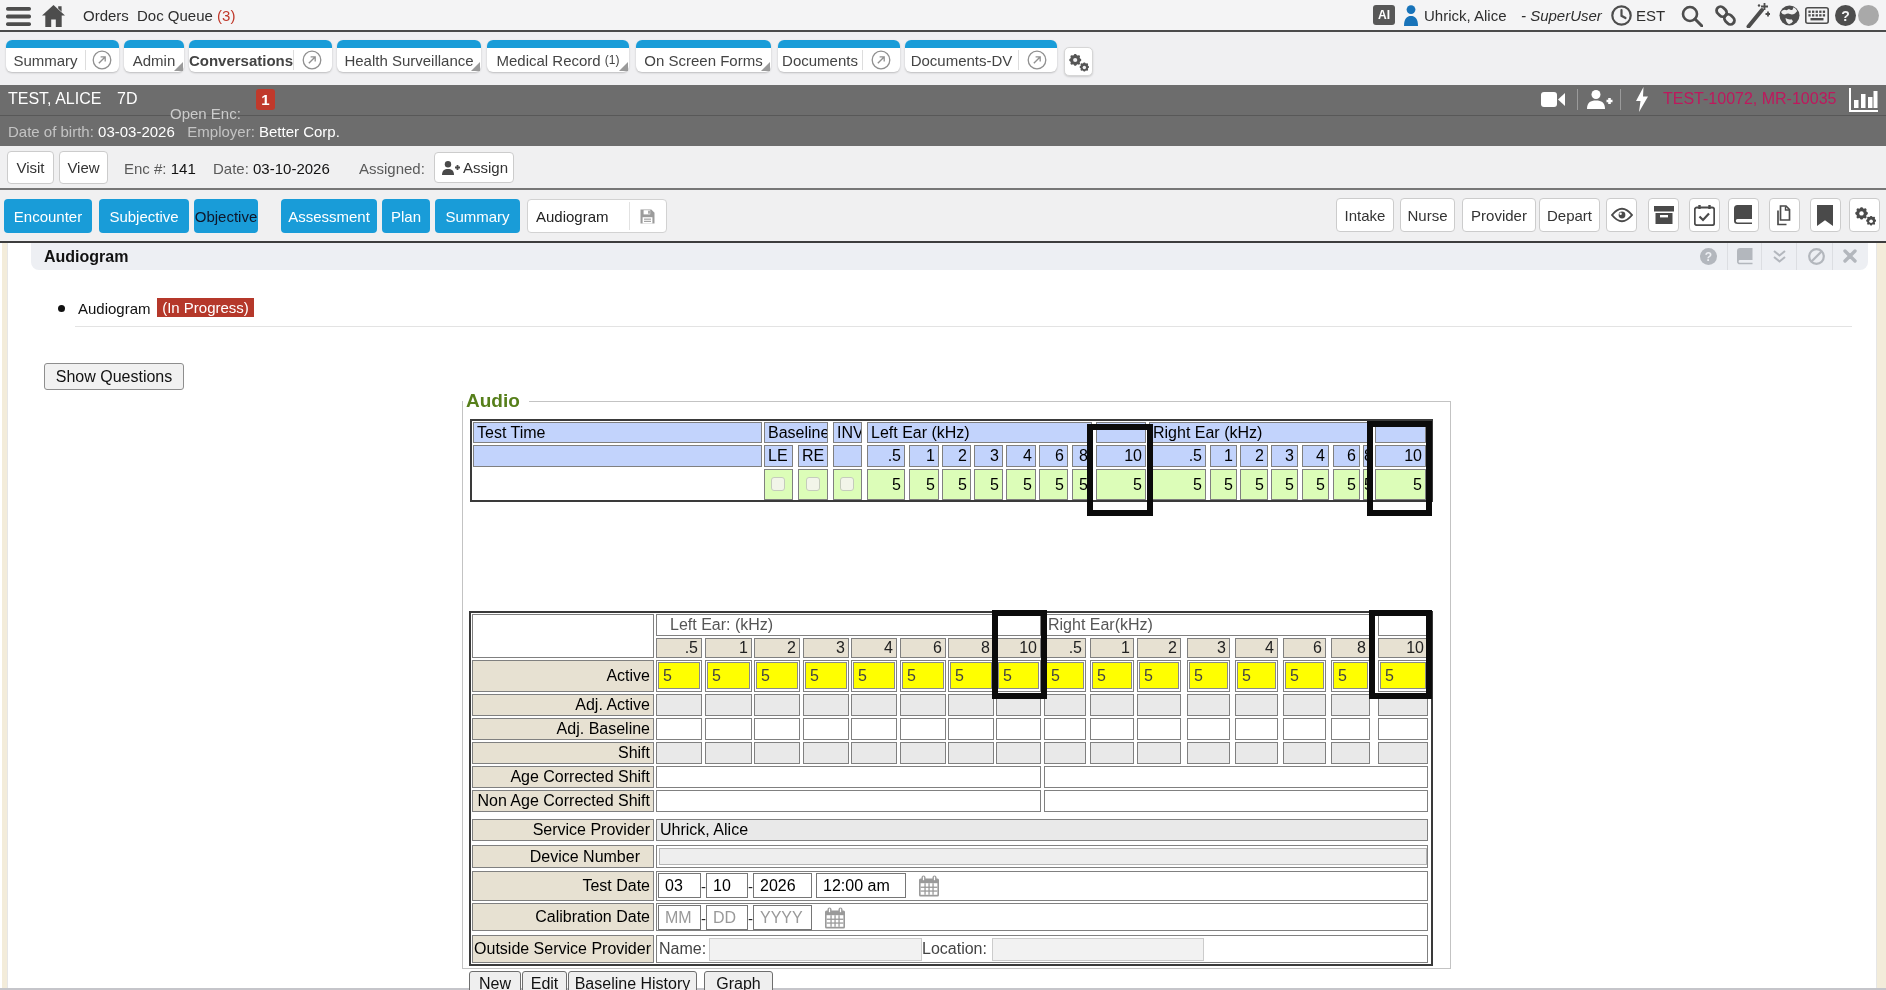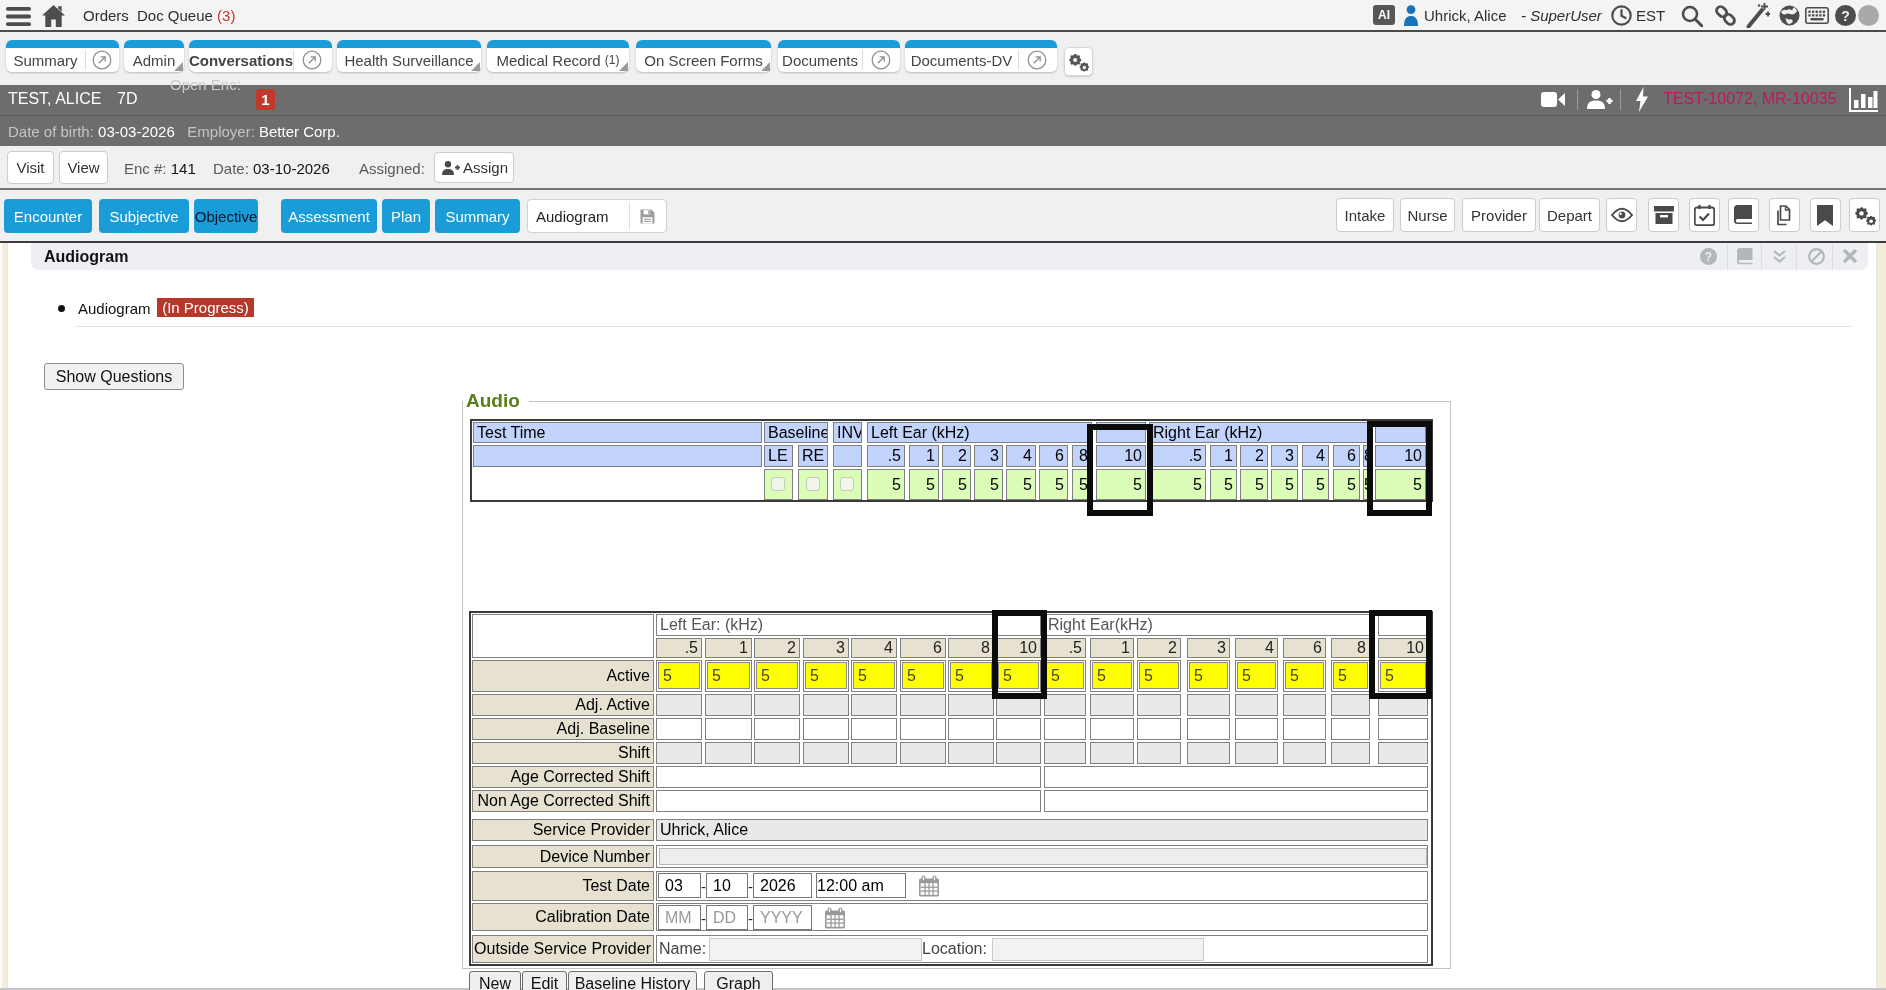--- a/index.html
+++ b/index.html
@@ -133,21 +133,21 @@
         <circle cx="7.5" cy="8.4" r="2.2" fill="#f0f0f2"></circle>
         <path d="M15.5 12.1 l1-1.2 h1.2 l1 1.2 1.6-.4 .8.8-.3 1.6 1.2 1 v1.2 l-1.2 1 .3 1.6-.8.8-1.6-.4-1 1.2 h-1.2 l-1-1.2-1.6.4-.8-.8 .3-1.6-1.2-1 v-1.2 l1.2-1-.3-1.6 .8-.8z"></path>
         <circle cx="17.1" cy="16.2" r="1.8" fill="#f0f0f2"></circle>
       </g>
     </svg>
 <div style="position:absolute;left:0px;top:85px;width:1886px;height:30px;background:#6d6d6d;"></div>
 <div style="position:absolute;left:0px;top:115px;width:1886px;height:1px;background:#585858;"></div>
 <div style="position:absolute;left:0px;top:116px;width:1886px;height:30px;background:#6d6d6d;"></div>
 <div style="position:absolute;left:8px;top:90px;font-size:16px;color:#fff;">TEST, ALICE</div>
 <div style="position:absolute;left:117px;top:90px;font-size:16px;color:#fff;">7D</div>
-<div style="position:absolute;left:170px;top:76px;font-size:15px;color:#cbcbcb;">Open Enc:</div>
+<div style="position:absolute;left:170px;top:105px;font-size:15px;color:#cbcbcb;">Open Enc:</div>
 <div style="position:absolute;left:256px;top:89px;width:19px;height:21px;background:#c0392b;border-radius:3px;color:#fff;font-size:15px;font-weight:bold;text-align:center;line-height:21px;">1</div>
 <div style="position:absolute;left:8px;top:123px;font-size:15px;color:#c4c4c4;">Date of birth: <span style="color:#fff">03-03-2026</span> &nbsp; Employer: <span style="color:#fff">Better Corp.</span></div>
 <svg class="abs" style="left:1541px;top:91px" width="24" height="17" viewBox="0 0 24 17">
       <rect x="0" y="1" width="16" height="15" rx="3" fill="#fff"></rect>
       <path d="M17 8.5 L24 2 V15 Z" fill="#fff"></path>
     </svg>
 <div style="position:absolute;left:1577px;top:89px;width:1px;height:21px;background:#9b9b9b;"></div>
 <svg class="abs" style="left:1587px;top:90px" width="26" height="19" viewBox="0 0 26 19">
       <circle cx="9" cy="4.5" r="4.5" fill="#fff"></circle>
       <path d="M0 19 C0 12.5 3.5 10.5 9 10.5 s9 2 9 8.5z" fill="#fff"></path>
@@ -326,21 +326,21 @@
 <div style="position:absolute;left:1149px;top:469px;width:57px;height:31px;background:#dcfdb8;border:1px solid #808080;font-size:16px;color:#000;line-height:29px;text-align:right;padding-right:3px;overflow:hidden;white-space:nowrap;">5</div>
 <div style="position:absolute;left:1210px;top:469px;width:27px;height:31px;background:#dcfdb8;border:1px solid #808080;font-size:16px;color:#000;line-height:29px;text-align:right;padding-right:3px;overflow:hidden;white-space:nowrap;">5</div>
 <div style="position:absolute;left:1240px;top:469px;width:28px;height:31px;background:#dcfdb8;border:1px solid #808080;font-size:16px;color:#000;line-height:29px;text-align:right;padding-right:3px;overflow:hidden;white-space:nowrap;">5</div>
 <div style="position:absolute;left:1271px;top:469px;width:27px;height:31px;background:#dcfdb8;border:1px solid #808080;font-size:16px;color:#000;line-height:29px;text-align:right;padding-right:3px;overflow:hidden;white-space:nowrap;">5</div>
 <div style="position:absolute;left:1302px;top:469px;width:27px;height:31px;background:#dcfdb8;border:1px solid #808080;font-size:16px;color:#000;line-height:29px;text-align:right;padding-right:3px;overflow:hidden;white-space:nowrap;">5</div>
 <div style="position:absolute;left:1333px;top:469px;width:27px;height:31px;background:#dcfdb8;border:1px solid #808080;font-size:16px;color:#000;line-height:29px;text-align:right;padding-right:3px;overflow:hidden;white-space:nowrap;">5</div>
 <div style="position:absolute;left:1363px;top:469px;width:9px;height:31px;background:#dcfdb8;border:1px solid #808080;font-size:16px;color:#000;line-height:29px;text-align:right;padding-right:3px;overflow:hidden;white-space:nowrap;">5</div>
 <div style="position:absolute;left:1375px;top:469px;width:51px;height:31px;background:#dcfdb8;border:1px solid #808080;font-size:16px;color:#000;line-height:29px;text-align:right;padding-right:3px;overflow:hidden;white-space:nowrap;">5</div>
 <div style="position:absolute;left:469px;top:611px;width:964px;height:355px;border:2px solid #3a3a3a;background:#fff;"></div>
 <div style="position:absolute;left:472px;top:614px;width:182px;height:44px;background:#fff;border:1px solid #808080;font-size:16px;color:#000;line-height:42px;text-align:right;padding-right:3px;overflow:hidden;white-space:nowrap;"></div>
-<div style="position:absolute;left:656px;top:614px;width:338px;height:22px;background:#fff;border:1px solid #808080;font-size:16px;color:#555;line-height:20px;text-align:left;padding-left:3px;overflow:hidden;white-space:nowrap;">Left Ear: (kHz)</div>
+<div style="position:absolute;left:656px;top:614px;width:338px;height:22px;background:#fff;border:1px solid #808080;font-size:16px;color:#555;line-height:20px;text-align:left;padding-left:13px;overflow:hidden;white-space:nowrap;">Left Ear: (kHz)</div>
 <div style="position:absolute;left:996px;top:614px;width:45px;height:22px;background:#fff;border:1px solid #808080;font-size:16px;color:#000;line-height:20px;text-align:right;padding-right:3px;overflow:hidden;white-space:nowrap;"></div>
 <div style="position:absolute;left:1044px;top:614px;width:326px;height:22px;background:#fff;border:1px solid #808080;font-size:16px;color:#555;line-height:20px;text-align:left;padding-left:3px;overflow:hidden;white-space:nowrap;">Right Ear(kHz)</div>
 <div style="position:absolute;left:1378px;top:614px;width:50px;height:22px;background:#fff;border:1px solid #808080;font-size:16px;color:#000;line-height:20px;text-align:right;padding-right:3px;overflow:hidden;white-space:nowrap;"></div>
 <div style="position:absolute;left:656px;top:638px;width:46px;height:20px;background:#e7e1d2;border:1px solid #808080;font-size:16px;color:#222;line-height:18px;text-align:right;padding-right:3px;overflow:hidden;white-space:nowrap;">.5</div>
 <div style="position:absolute;left:705px;top:638px;width:47px;height:20px;background:#e7e1d2;border:1px solid #808080;font-size:16px;color:#222;line-height:18px;text-align:right;padding-right:3px;overflow:hidden;white-space:nowrap;">1</div>
 <div style="position:absolute;left:754px;top:638px;width:46px;height:20px;background:#e7e1d2;border:1px solid #808080;font-size:16px;color:#222;line-height:18px;text-align:right;padding-right:3px;overflow:hidden;white-space:nowrap;">2</div>
 <div style="position:absolute;left:803px;top:638px;width:46px;height:20px;background:#e7e1d2;border:1px solid #808080;font-size:16px;color:#222;line-height:18px;text-align:right;padding-right:3px;overflow:hidden;white-space:nowrap;">3</div>
 <div style="position:absolute;left:851px;top:638px;width:46px;height:20px;background:#e7e1d2;border:1px solid #808080;font-size:16px;color:#222;line-height:18px;text-align:right;padding-right:3px;overflow:hidden;white-space:nowrap;">4</div>
 <div style="position:absolute;left:900px;top:638px;width:46px;height:20px;background:#e7e1d2;border:1px solid #808080;font-size:16px;color:#222;line-height:18px;text-align:right;padding-right:3px;overflow:hidden;white-space:nowrap;">6</div>
 <div style="position:absolute;left:948px;top:638px;width:46px;height:20px;background:#e7e1d2;border:1px solid #808080;font-size:16px;color:#222;line-height:18px;text-align:right;padding-right:3px;overflow:hidden;white-space:nowrap;">8</div>
@@ -438,31 +438,31 @@
 <div style="position:absolute;left:1331px;top:742px;width:39px;height:22px;background:#e9e9e9;border:1px solid #808080;font-size:16px;color:#000;line-height:20px;text-align:right;padding-right:3px;overflow:hidden;white-space:nowrap;"></div>
 <div style="position:absolute;left:1378px;top:742px;width:50px;height:22px;background:#e9e9e9;border:1px solid #808080;font-size:16px;color:#000;line-height:20px;text-align:right;padding-right:3px;overflow:hidden;white-space:nowrap;"></div>
 <div style="position:absolute;left:472px;top:766px;width:182px;height:22px;background:#e7e1d2;border:1px solid #808080;font-size:16px;color:#000;line-height:20px;text-align:right;padding-right:3px;overflow:hidden;white-space:nowrap;">Age Corrected Shift</div>
 <div style="position:absolute;left:656px;top:766px;width:385px;height:22px;background:#fff;border:1px solid #808080;font-size:16px;color:#000;line-height:20px;text-align:right;padding-right:3px;overflow:hidden;white-space:nowrap;"></div>
 <div style="position:absolute;left:1044px;top:766px;width:384px;height:22px;background:#fff;border:1px solid #808080;font-size:16px;color:#000;line-height:20px;text-align:right;padding-right:3px;overflow:hidden;white-space:nowrap;"></div>
 <div style="position:absolute;left:472px;top:790px;width:182px;height:22px;background:#e7e1d2;border:1px solid #808080;font-size:16px;color:#000;line-height:20px;text-align:right;padding-right:3px;overflow:hidden;white-space:nowrap;">Non Age Corrected Shift</div>
 <div style="position:absolute;left:656px;top:790px;width:385px;height:22px;background:#fff;border:1px solid #808080;font-size:16px;color:#000;line-height:20px;text-align:right;padding-right:3px;overflow:hidden;white-space:nowrap;"></div>
 <div style="position:absolute;left:1044px;top:790px;width:384px;height:22px;background:#fff;border:1px solid #808080;font-size:16px;color:#000;line-height:20px;text-align:right;padding-right:3px;overflow:hidden;white-space:nowrap;"></div>
 <div style="position:absolute;left:472px;top:819px;width:182px;height:22px;background:#e7e1d2;border:1px solid #808080;font-size:16px;color:#000;line-height:20px;text-align:right;padding-right:3px;overflow:hidden;white-space:nowrap;">Service Provider</div>
 <div style="position:absolute;left:656px;top:819px;width:772px;height:22px;background:#e9e9e9;border:1px solid #808080;font-size:16px;color:#000;line-height:20px;text-align:left;padding-left:3px;overflow:hidden;white-space:nowrap;">Uhrick, Alice</div>
-<div style="position:absolute;left:472px;top:845px;width:182px;height:23px;background:#e7e1d2;border:1px solid #808080;font-size:16px;color:#000;line-height:21px;text-align:right;padding-right:3px;overflow:hidden;white-space:nowrap;">Device Number</div>
+<div style="position:absolute;left:472px;top:845px;width:182px;height:23px;background:#e7e1d2;border:1px solid #808080;font-size:16px;color:#000;line-height:21px;text-align:right;padding-right:13px;overflow:hidden;white-space:nowrap;">Device Number</div>
 <div style="position:absolute;left:656px;top:845px;width:772px;height:23px;background:#fff;border:1px solid #808080;font-size:16px;color:#000;line-height:21px;text-align:right;padding-right:3px;overflow:hidden;white-space:nowrap;"></div>
 <div style="position:absolute;left:659px;top:848px;width:768px;height:17px;background:#eee;border:1px solid #b5b5b5;"></div>
 <div style="position:absolute;left:472px;top:871px;width:182px;height:30px;background:#e7e1d2;border:1px solid #808080;font-size:16px;color:#000;line-height:28px;text-align:right;padding-right:3px;overflow:hidden;white-space:nowrap;">Test Date</div>
 <div style="position:absolute;left:656px;top:871px;width:772px;height:30px;background:#fff;border:1px solid #808080;font-size:16px;color:#000;line-height:28px;text-align:right;padding-right:3px;overflow:hidden;white-space:nowrap;"></div>
 <div style="position:absolute;left:658px;top:873px;width:43px;height:25px;background:#fff;border:1px solid #767676;font-size:16px;color:#000;line-height:23px;padding-left:6px;overflow:hidden;">03</div>
 <div style="position:absolute;left:701px;top:878px;font-size:15px;color:#222;">-</div>
 <div style="position:absolute;left:706px;top:873px;width:42px;height:25px;background:#fff;border:1px solid #767676;font-size:16px;color:#000;line-height:23px;padding-left:6px;overflow:hidden;">10</div>
 <div style="position:absolute;left:748px;top:878px;font-size:15px;color:#222;">-</div>
 <div style="position:absolute;left:753px;top:873px;width:59px;height:25px;background:#fff;border:1px solid #767676;font-size:16px;color:#000;line-height:23px;padding-left:6px;overflow:hidden;">2026</div>
-<div style="position:absolute;left:816px;top:873px;width:90px;height:25px;background:#fff;border:1px solid #767676;font-size:16px;color:#000;line-height:23px;overflow:hidden;">12:00 am</div>
+<div style="position:absolute;left:816px;top:873px;width:90px;height:25px;background:#fff;border:1px solid #767676;font-size:16px;color:#000;line-height:23px;padding-left:6px;overflow:hidden;">12:00 am</div>
 <svg class="abs" style="left:918px;top:875px" width="22" height="22" viewBox="0 0 22 22">
       <rect x="1" y="3.5" width="20" height="18" rx="1.5" fill="#9a9a9a"></rect>
       <rect x="3.5" y="0.5" width="4" height="6.5" rx="2" fill="#9a9a9a"></rect>
       <rect x="4.9" y="1.6" width="1.2" height="3.6" fill="#fff"></rect>
       <rect x="14.5" y="0.5" width="4" height="6.5" rx="2" fill="#9a9a9a"></rect>
       <rect x="15.9" y="1.6" width="1.2" height="3.6" fill="#fff"></rect>
       <rect x="2.6" y="8.2" width="16.8" height="11.6" fill="#fff"></rect>
       <g fill="#9a9a9a">
         <rect x="6.4" y="8.2" width="1.3" height="11.6"></rect>
         <rect x="10.4" y="8.2" width="1.3" height="11.6"></rect>

